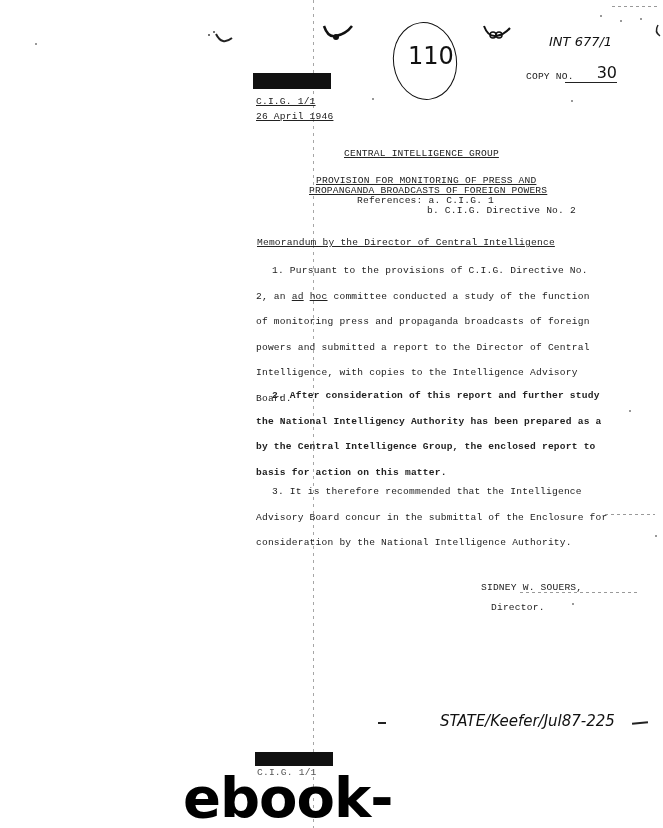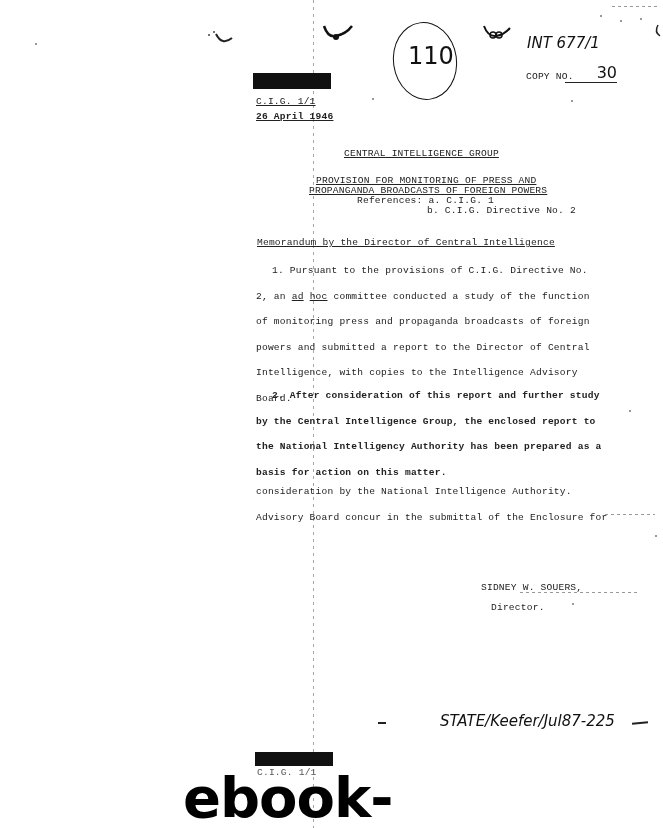--- a/index.html
+++ b/index.html
@@ -42,26 +42,26 @@
     <path d="M2 3 Q6 14 14 13 Q22 12 28 5" stroke="#111" stroke-width="2" fill="none"></path>
     <circle cx="11" cy="12" r="3" fill="none" stroke="#111" stroke-width="1.5"></circle>
     <circle cx="17" cy="12" r="3" fill="none" stroke="#111" stroke-width="1.5"></circle>
   </svg>
   <svg class="abs" style="left:652px;top:24px" width="10" height="14">
     <path d="M6 1 Q2 8 8 12" stroke="#222" stroke-width="1.5" fill="none"></path>
   </svg>
 
   <div class="abs redact" style="left:253px;top:73px;width:78px;height:16px;"></div>
   <div class="abs type u" style="left:256px;top:96px;">C.I.G. 1/1</div>
-  <div class="abs type u" style="left:256px;top:111px;font-weight:bold;">26 April 1946</div>
+  <div class="abs type u" style="left:256px;top:111px;">26 April 1946</div>
 
   <div class="circle"></div>
   <div class="abs hand" style="left:408px;top:42px;font-size:24px;font-style:normal;text-align:center;">110</div>
 
-  <div class="abs hand" style="left:527px;top:34px;font-size:15px;">INT 677/1</div>
+  <div class="abs hand" style="left:549px;top:34px;font-size:13px;">INT 677/1</div>
   <div class="abs type" style="left:526px;top:71px;">COPY NO.</div>
   <div class="abs" style="left:565px;top:63px;width:52px;border-bottom:1px solid #222;text-align:right;font-family:'DejaVu Sans',sans-serif;font-size:16px;color:#111;">30</div>
 
   <div class="abs type u" style="left:344px;top:148px;">CENTRAL INTELLIGENCE GROUP</div>
   <div class="abs type u" style="left:316px;top:176px;line-height:10px;">PROVISION FOR MONITORING OF PRESS AND</div>
   <div class="abs type u" style="left:309px;top:186px;line-height:10px;">PROPANGANDA BROADCASTS OF FOREIGN POWERS</div>
   <div class="abs type" style="left:357px;top:196px;line-height:10px;">
     <span>References:</span>
     <span>a. C.I.G. 1</span>
   </div>
@@ -73,28 +73,29 @@
     <div style="padding-left:16px">1. Pursuant to the provisions of C.I.G. Directive No.</div>
     <div><span>2, an </span><span class="u">ad</span> <span class="u">hoc</span><span> committee conducted a study of the function</span></div>
     <div>of monitoring press and propaganda broadcasts of foreign</div>
     <div>powers and submitted a report to the Director of Central</div>
     <div>Intelligence, with copies to the Intelligence Advisory</div>
     <div>Board.</div>
   </div>
 
   <div class="abs type para" style="left:256px;top:383px;font-weight:bold;">
     <div style="padding-left:16px">2. After consideration of this report and further study</div>
+    <div>the National Intelligency Authority has been prepared as a</div>
     <div>by the Central Intelligence Group, the enclosed report to</div>
-    <div>the National Intelligency Authority has been prepared as a</div>
     <div>basis for action on this matter.</div>
   </div>
 
   <div class="abs type para" style="left:256px;top:479px;">
+    <div style="padding-left:16px">3. It is therefore recommended that the Intelligence</div>
+    <div>Advisory Board concur in the submittal of the Enclosure for</div>
     <div>consideration by the National Intelligence Authority.</div>
-    <div>Advisory Board concur in the submittal of the Enclosure for</div>
   </div>
 
   <div class="abs type" style="left:481px;top:582px;text-align:center;">SIDNEY W. SOUERS,</div>
   <div class="abs type" style="left:491px;top:602px;">Director.</div>
 
   <div class="abs" style="left:378px;top:722px;width:8px;height:1.5px;background:#222;"></div>
   <div class="abs hand" style="left:440px;top:712px;font-size:15px;">STATE/Keefer/Jul87-225</div>
   <div class="abs" style="left:632px;top:722px;width:16px;height:1.5px;background:#222;transform:rotate(-6deg);"></div>
 
   <div class="abs redact" style="left:255px;top:752px;width:78px;height:14px;"></div>

